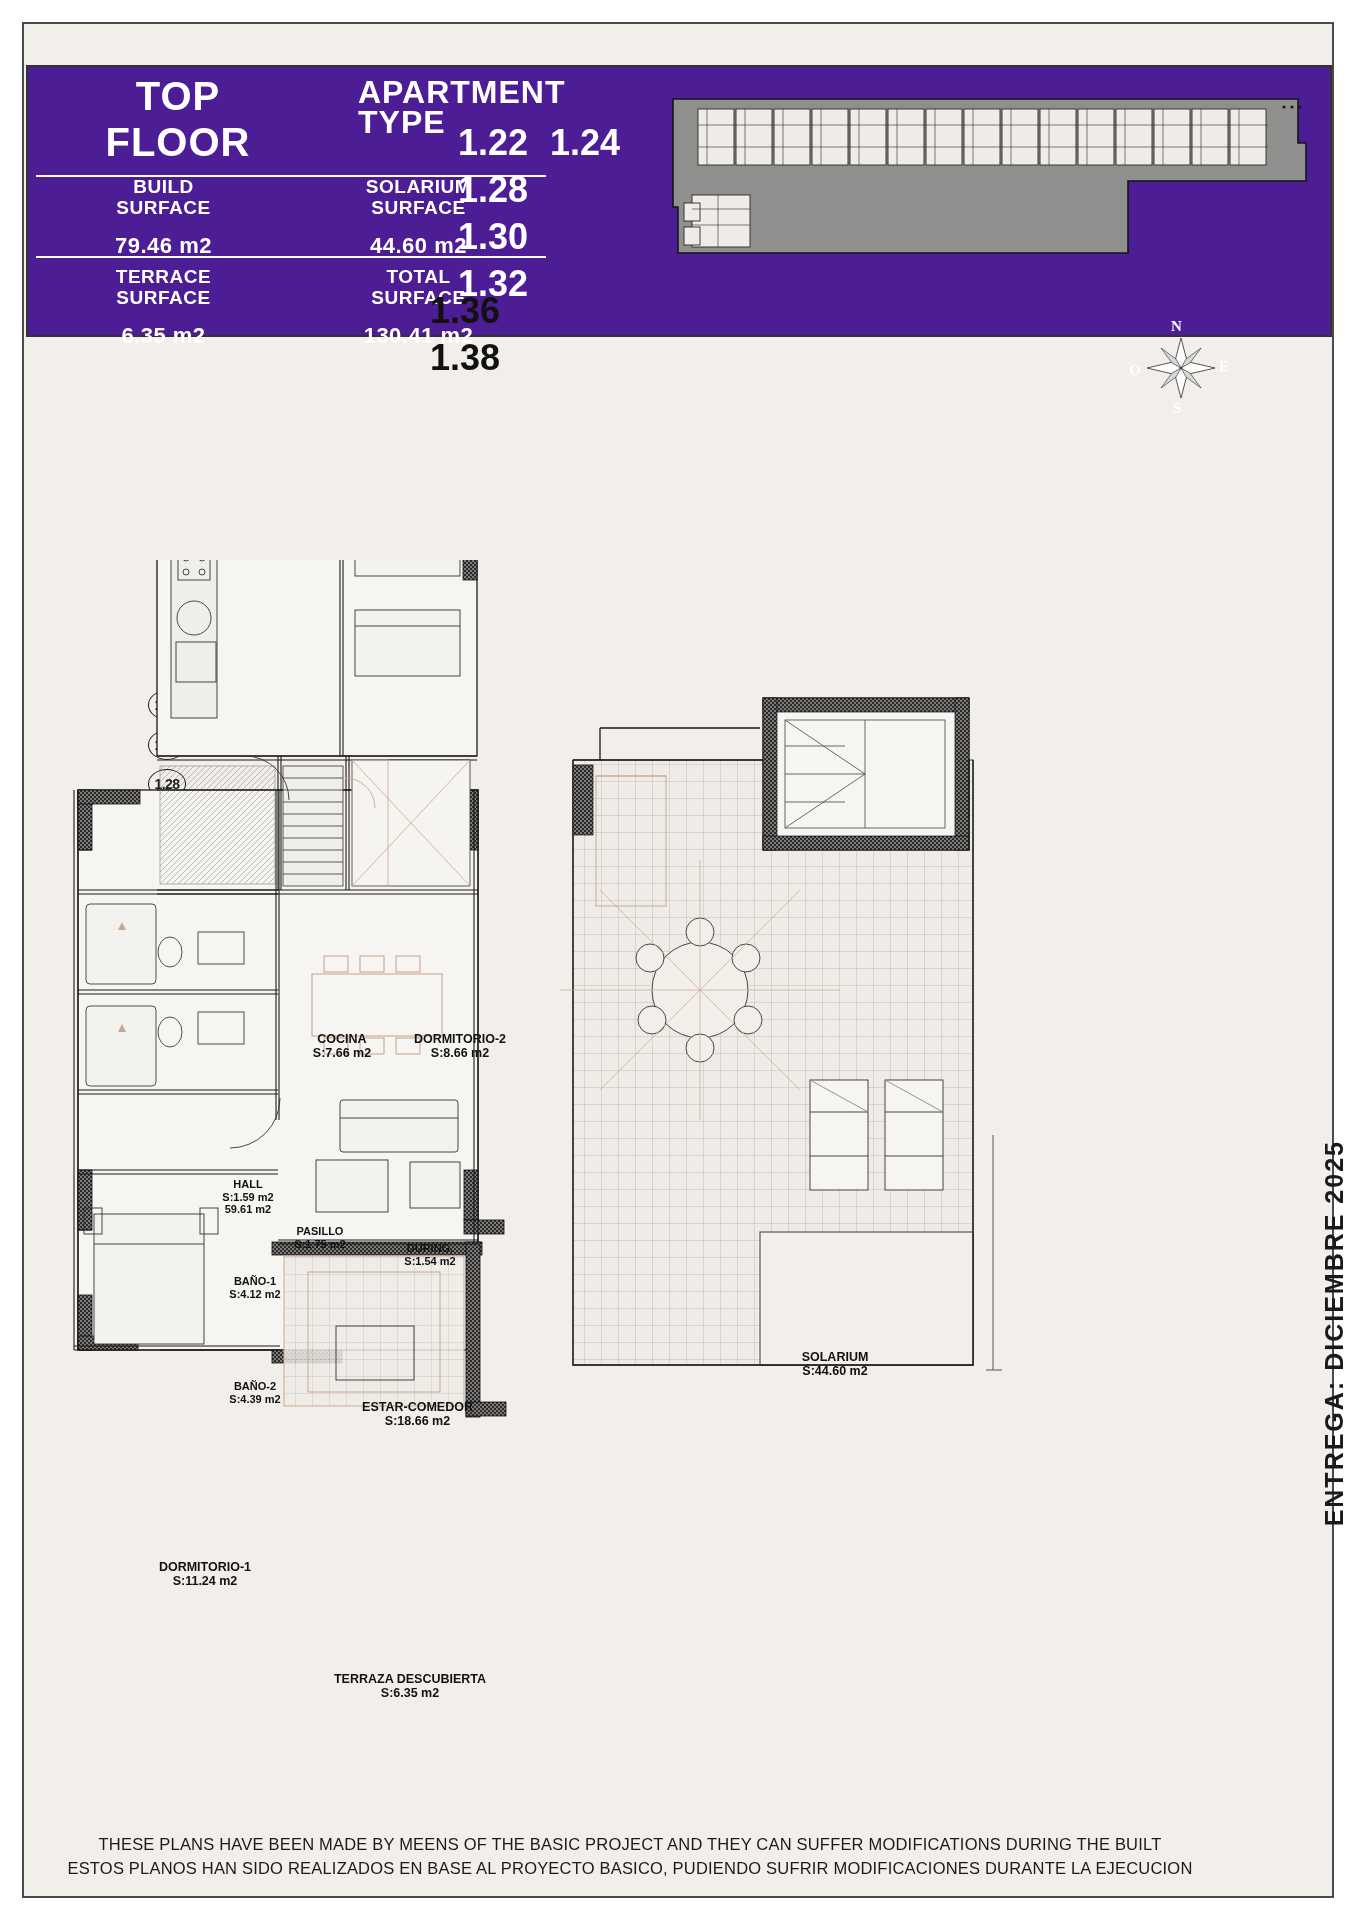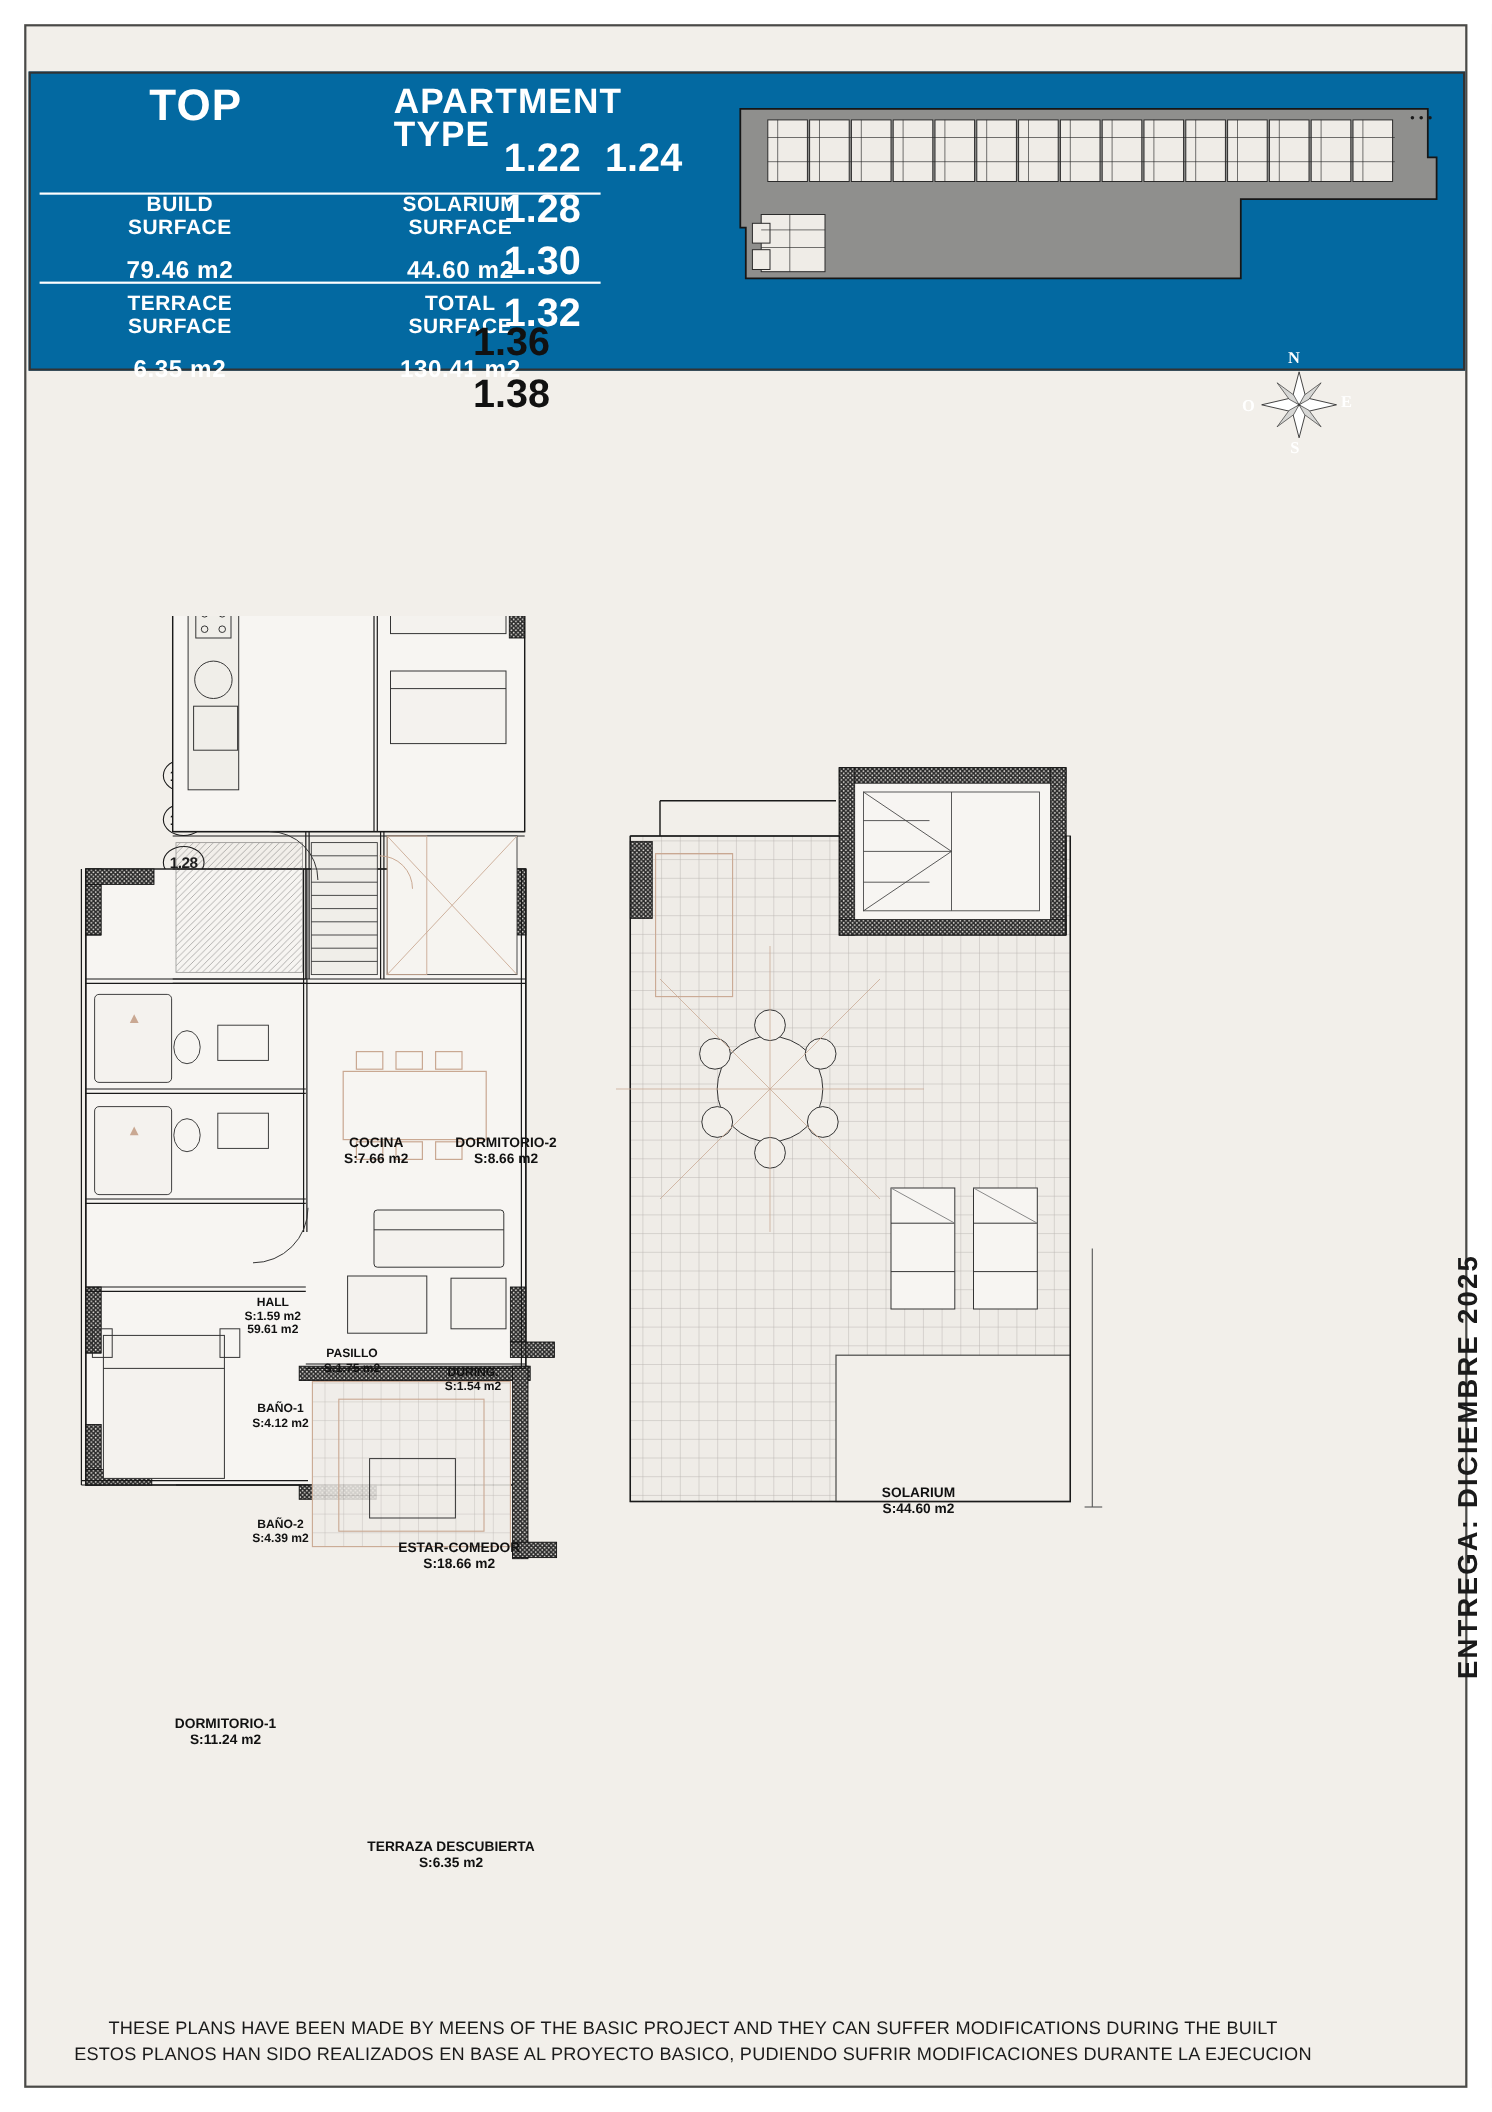--- a/index.html
+++ b/index.html
@@ -51,21 +51,21 @@
     left: 1334px; top: 0; width: 22px; height: 1920px;
     background: #ffffff;
   }
 
   
   .titleblock {
     position: absolute;
     left: 26px; top: 65px;
     width: 1306px;
     height: 272px;
-    background: #0369a1;
+    background: #4c1d95;
     border: 2px solid #333;
     box-sizing: border-box;
   }
   .tb-left {
     position: absolute;
     left: 10px; top: 6px;
     width: 280px;
     text-align: center;
     color: #ffffff;
   }
@@ -239,20 +239,21 @@
   <div class="white-strip-bottom"></div>
   <div class="white-strip-left"></div>
   <div class="white-strip-right"></div>
 
   <div class="sheet-border"></div>
 
   <div class="titleblock">
 
     <div class="tb-left">
       <div class="tb-top-floor">TOP</div>
+      <div class="tb-top-floor">FLOOR</div>
     </div>
 
     <div class="tb-apt-label">
       <div>APARTMENT</div>
       <div>TYPE</div>
     </div>
 
     <div class="tb-apt-list">
       <div class="two-up">
         <span>1.22</span><span class="n2">1.24</span>

